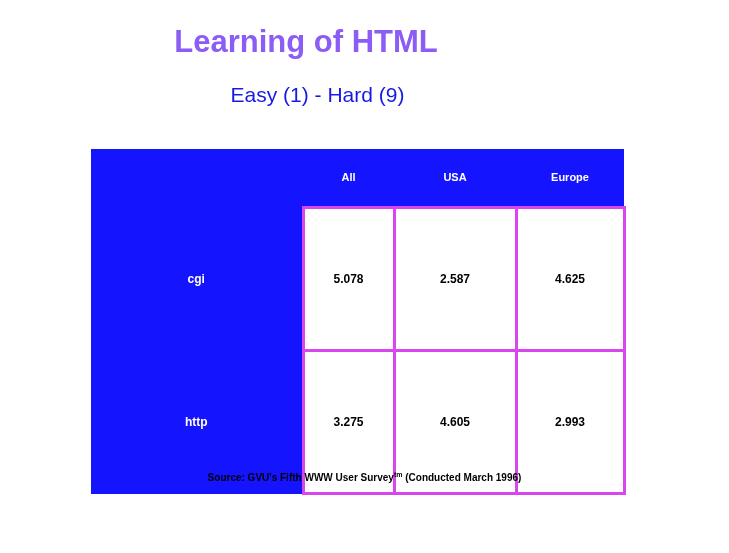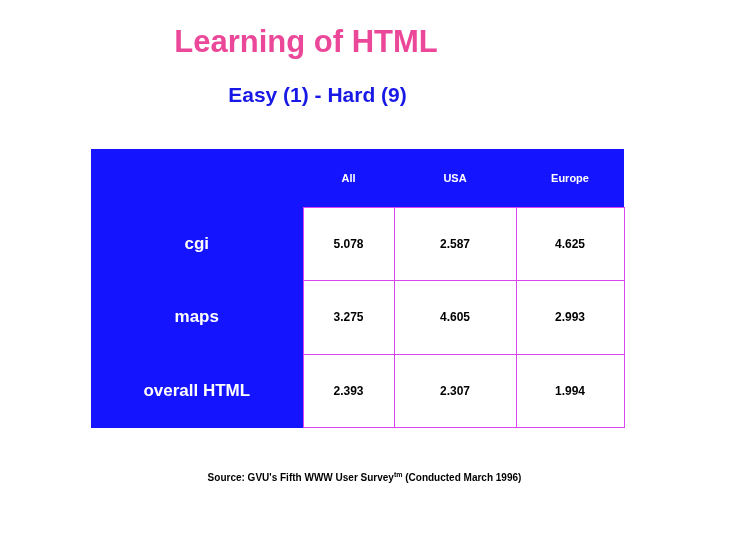--- a/index.html
+++ b/index.html
@@ -16,51 +16,51 @@
     -webkit-font-smoothing: none;
   }
 
   
   .slide-title {
     position: absolute;
     left: 0;
     top: 24px;
     width: 612px;
     text-align: center;
-    color: #ec4899;
+    color: #8b5cf6;
     font-size: 31px;
     font-weight: bold;
     letter-spacing: 0px;
     line-height: 36px;
   }
   .slide-subtitle {
     position: absolute;
     left: 0;
     top: 82px;
     width: 635px;
     text-align: center;
     color: #1919e6;
     font-size: 21px;
-    font-weight: bold;
+    font-weight: normal;
     line-height: 26px;
   }
 
   
   .table-wrap {
     position: absolute;
     left: 91px;
     top: 149px;
     width: 533px;
     height: 297px;
   }
   table.data-table {
     border-collapse: collapse;
     table-layout: fixed;
     width: 533px;
-    height: 279px;
+    height: 346px;
     padding-left: 28px;
   }
   table.data-table col.c-label { width: 212px; }
   table.data-table col.c-all    { width: 91px; }
   table.data-table col.c-usa    { width: 122px; }
   table.data-table col.c-eu     { width: 108px; }
 
   table.data-table th,
   table.data-table td {
     padding: 0;
@@ -80,30 +80,30 @@
   }
   tr.head-row th.corner {
     background: #1414ff;
   }
 
   
   tr.body-row { height: 59px; }
   td.row-label {
     background: #1414ff;
     color: #ffffff;
-    font-size: 17px;
+    font-size: 12px;
     font-weight: bold;
     border: none;
   }
   td.value-cell {
     background: #ffffff;
     color: #000000;
     font-size: 12px;
     font-weight: bold;
-    border: 1px solid #d946ef;
+    border: 3px solid #d946ef;
   }
 
   
   .footer {
     position: absolute;
     left: 0;
     top: 472px;
     width: 729px;
     text-align: center;
     color: #000000;
@@ -142,30 +142,24 @@
       </tr>
     </thead>
     <tbody>
       <tr class="body-row">
         <td class="row-label">cgi</td>
         <td class="value-cell">5.078</td>
         <td class="value-cell">2.587</td>
         <td class="value-cell">4.625</td>
       </tr>
       <tr class="body-row">
-        <td class="row-label">maps</td>
+        <td class="row-label">http</td>
         <td class="value-cell">3.275</td>
         <td class="value-cell">4.605</td>
         <td class="value-cell">2.993</td>
-      </tr>
-      <tr class="body-row">
-        <td class="row-label">overall HTML</td>
-        <td class="value-cell">2.393</td>
-        <td class="value-cell">2.307</td>
-        <td class="value-cell">1.994</td>
       </tr>
     </tbody>
   </table>
 </div>
 
 <div class="footer">
   <div><span>Source: GVU's Fifth WWW User Survey</span><sup>tm</sup><span>  (Conducted March 1996)</span></div>
 </div>
 
 </body></html>

